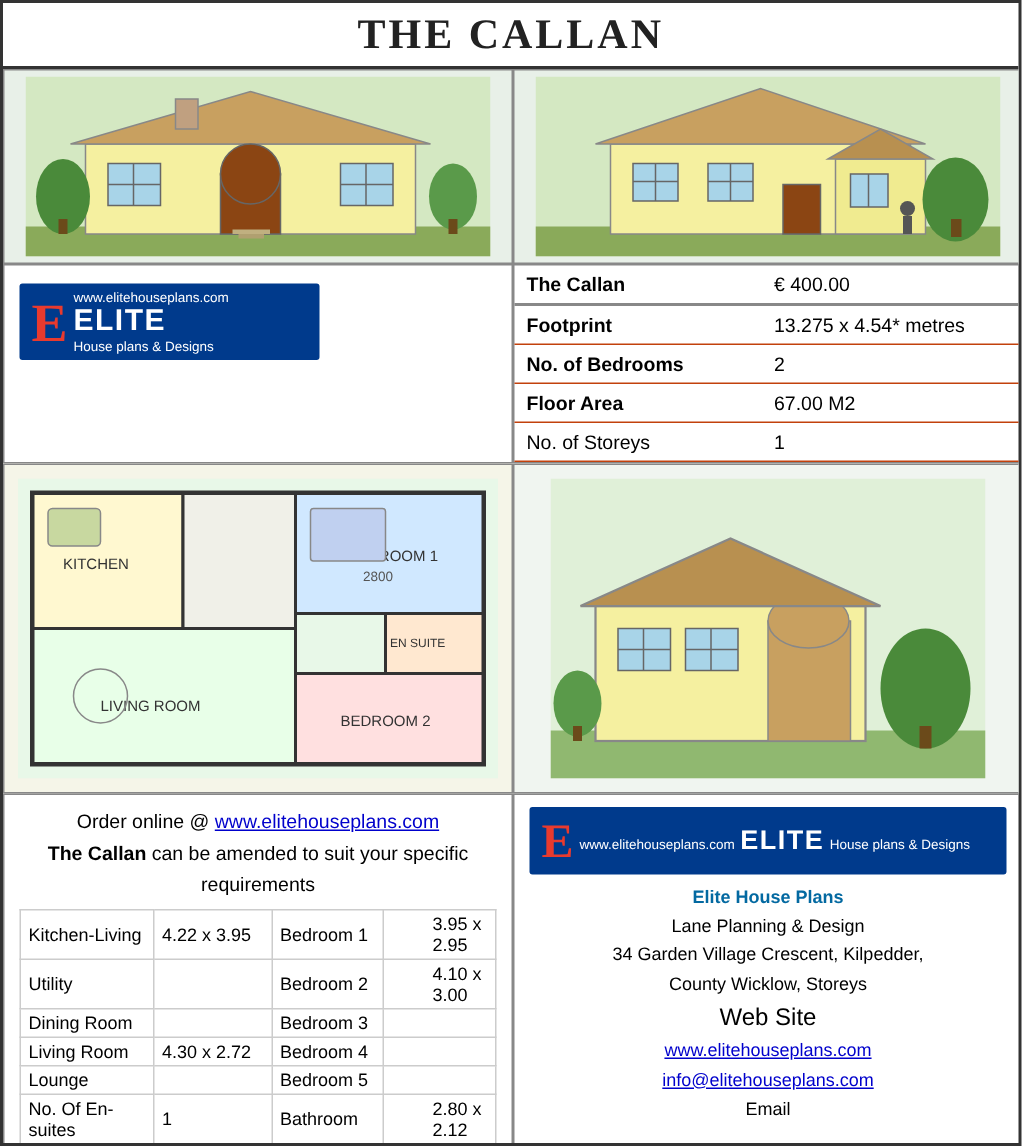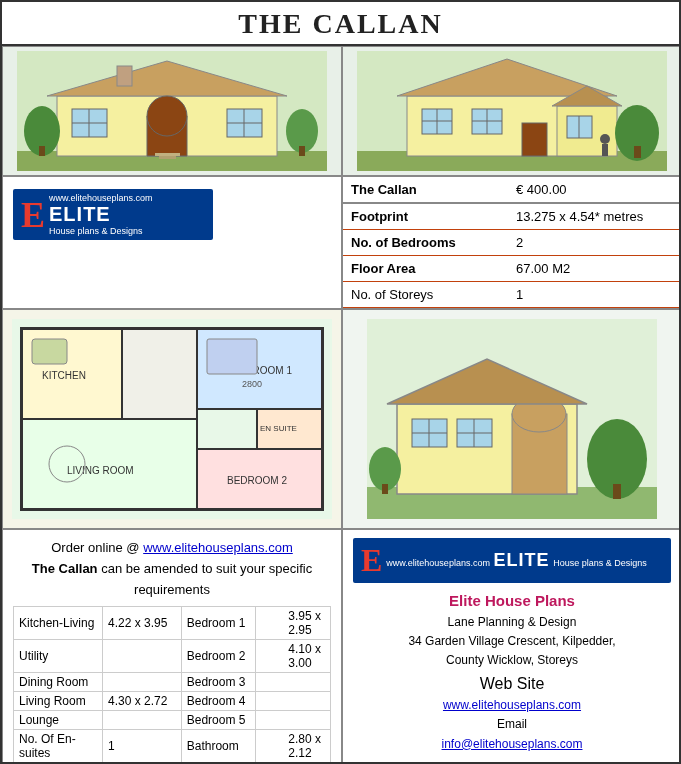--- a/index.html
+++ b/index.html
@@ -200,22 +200,22 @@
     .elite-logo2 .elite-name { color: #fff; font-size: 18px; font-weight: bold; font-family: Impact, sans-serif; letter-spacing: 1px; }
     .elite-logo2 .tagline { color: #fff; font-size: 9px; }
 
     .contact-info {
       text-align: center;
       font-size: 12px;
       line-height: 1.6;
     }
     .contact-info .company-name {
       font-weight: bold;
-      font-size: 15px;
-      color: #be185d;
+      font-size: 12px;
+      color: #0369a1;
     }
     .contact-info a {
       color: #00c;
       text-decoration: underline;
     }
     .contact-info .web-site {
       font-weight: normal;
       font-size: 16px;
     }
 
@@ -460,18 +460,18 @@
         <span class="tagline">House plans &amp; Designs</span>
       </div>
     </div>
     <div class="contact-info">
       <div class="company-name">Elite House Plans</div>
       <div>Lane Planning &amp; Design</div>
       <div>34 Garden Village Crescent, Kilpedder,</div>
       <div>County Wicklow, Storeys</div>
       <div class="web-site">Web Site</div>
       <div><a href="#">www.elitehouseplans.com</a></div>
+      <div><a href="#">info@elitehouseplans.com</a></div>
       <div>Email</div>
-      <div><a href="#">info@elitehouseplans.com</a></div>
     </div>
   </div>
 
 </div>
 
 </body></html>

